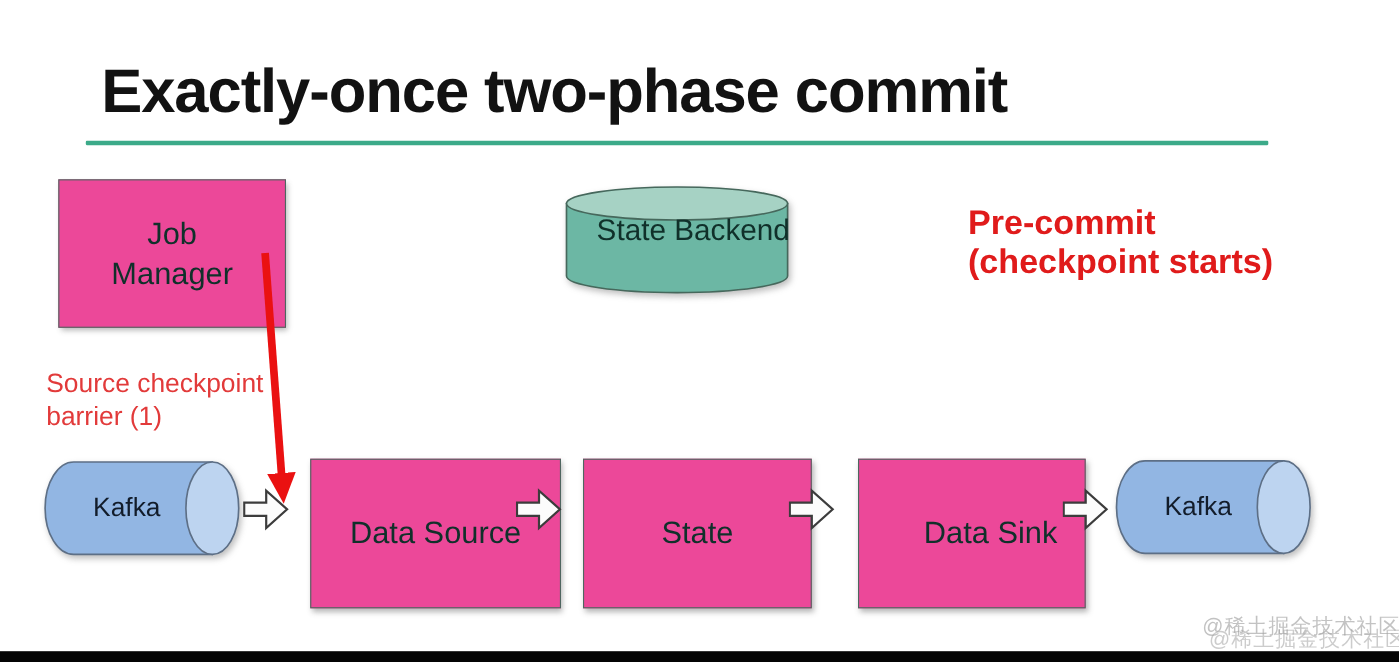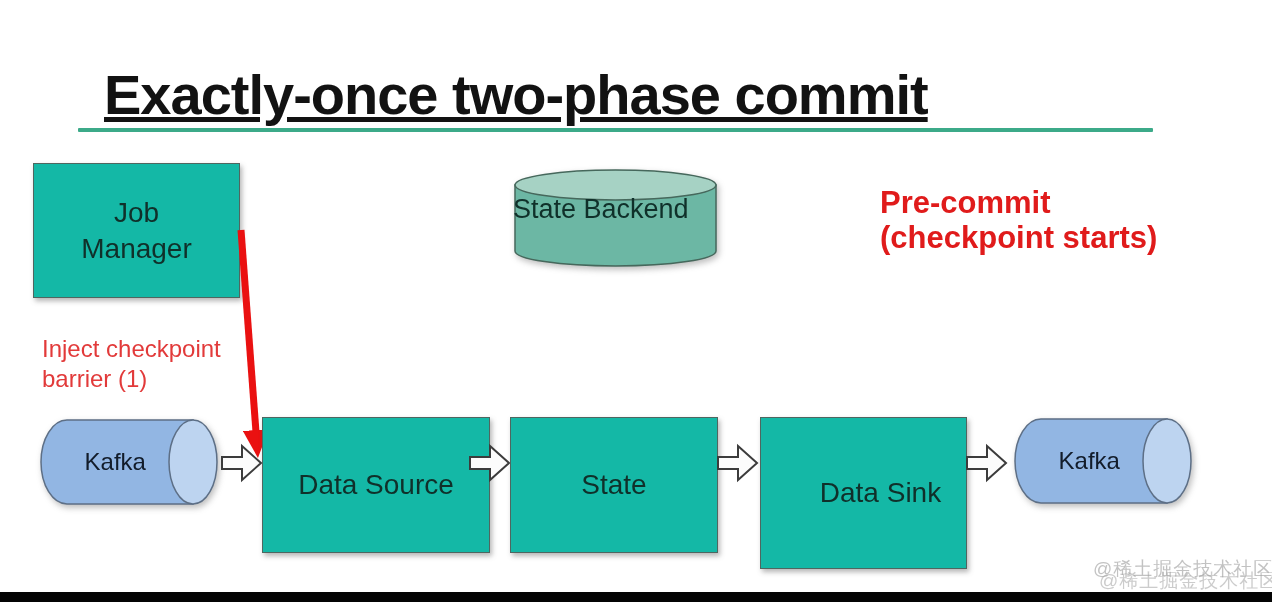--- a/index.html
+++ b/index.html
@@ -7,51 +7,52 @@
     position:relative;
     width:1272px;height:602px;
     background:#ffffff;
     overflow:hidden;
     font-family:"Liberation Sans","DejaVu Sans",sans-serif;
   }
   
   .slide-title{
     position:absolute;left:88px;top:46px;
     font-size:56px;font-weight:700;color:#121212;
-    letter-spacing:-1px;white-space:nowrap;margin:16px;text-decoration:underline;
+    letter-spacing:-1px;white-space:nowrap;margin:4px;
   }
   .title-underline{
     position:absolute;left:78px;top:128px;width:1075px;height:4px;
     background:#3caa89;border-radius:1px;
   }
   
   .gbox{
     position:absolute;
-    background:#14b8a6;
+    background:#ec4899;
     border:1px solid #4f6660;
     box-shadow:2px 3px 5px rgba(90,90,90,.45);
     display:flex;align-items:center;justify-content:center;
     box-sizing:border-box;
+    margin-left:20px;
   }
   .gbox .lbl{
     color:#10302a;font-size:28px;line-height:36px;text-align:center;
   }
   .lbl-wrap{max-width:150px;}
   .lbl-nowrap{white-space:nowrap;}
   .jobmanager{left:33px;top:163px;width:207px;height:135px;}
   .datasource{left:262px;top:417px;width:228px;height:136px;}
   .window    {left:510px;top:417px;width:208px;height:136px;}
-  .datasink  {left:760px;top:417px;width:207px;height:152px;padding-left:34px;}
+  .datasink  {left:760px;top:417px;width:207px;height:136px;padding-left:34px;}
   
   .cyl{position:absolute;}
   .cyl svg{display:block;filter:drop-shadow(2px 3px 3px rgba(90,90,90,.4));}
   .statebackend{left:513px;top:168px;width:205px;height:100px;}
   .statebackend .lbl{
     position:absolute;left:0;top:24px;width:100%;
-    color:#10302a;font-size:27px;line-height:34px;text-align:left;
+    color:#10302a;font-size:27px;line-height:34px;text-align:right;
   }
   .kafka-in {left:33px;top:418px;width:187px;height:88px;}
   .kafka-out{left:1007px;top:417px;width:187px;height:88px;}
   .kafka-lbl{
     position:absolute;left:0;top:0;width:88%;height:100%;
     display:flex;align-items:center;justify-content:center;
     color:#121c2a;font-size:24px;
   }
   
   .precommit{
@@ -101,21 +102,21 @@
     </svg>
     <div class="lbl">State Backend</div>
   </div>
 
   <div class="precommit">
     <div>Pre-commit</div>
     <div>(checkpoint starts)</div>
   </div>
 
   <div class="inject">
-    <div>Inject checkpoint</div>
+    <div>Source checkpoint</div>
     <div>barrier (1)</div>
   </div>
 
   <svg class="redarrow" viewBox="0 0 60 250">
     <defs>
       <marker id="rh" markerUnits="userSpaceOnUse" markerWidth="28" markerHeight="26" refX="2" refY="13" orient="auto">
         <path d="M0,0 L28,13 L0,26 Z" fill="#ea1111"></path>
       </marker>
     </defs>
     <line x1="16" y1="8" x2="31" y2="210" stroke="#ea1111" stroke-width="7" marker-end="url(#rh)"></line>

